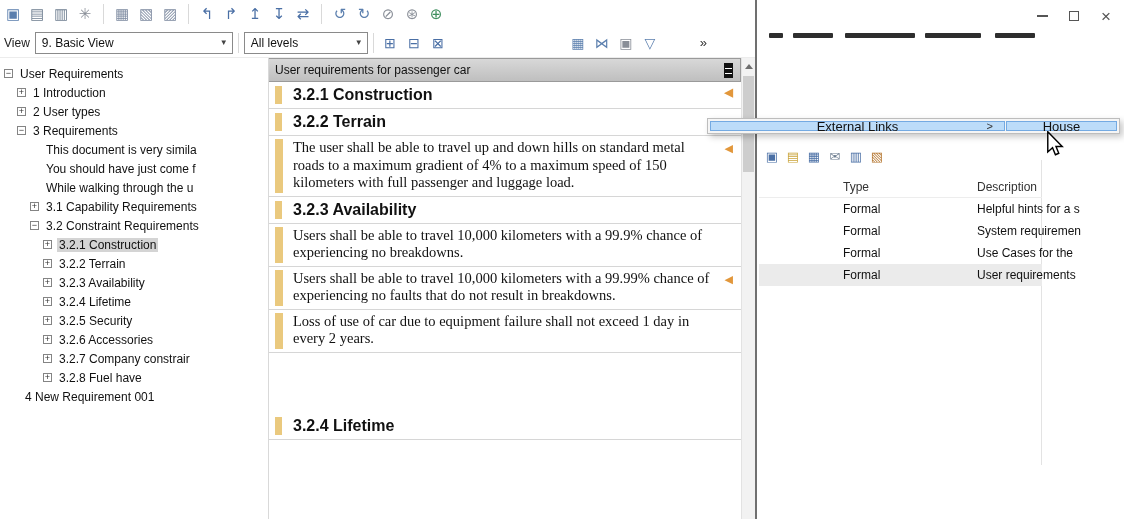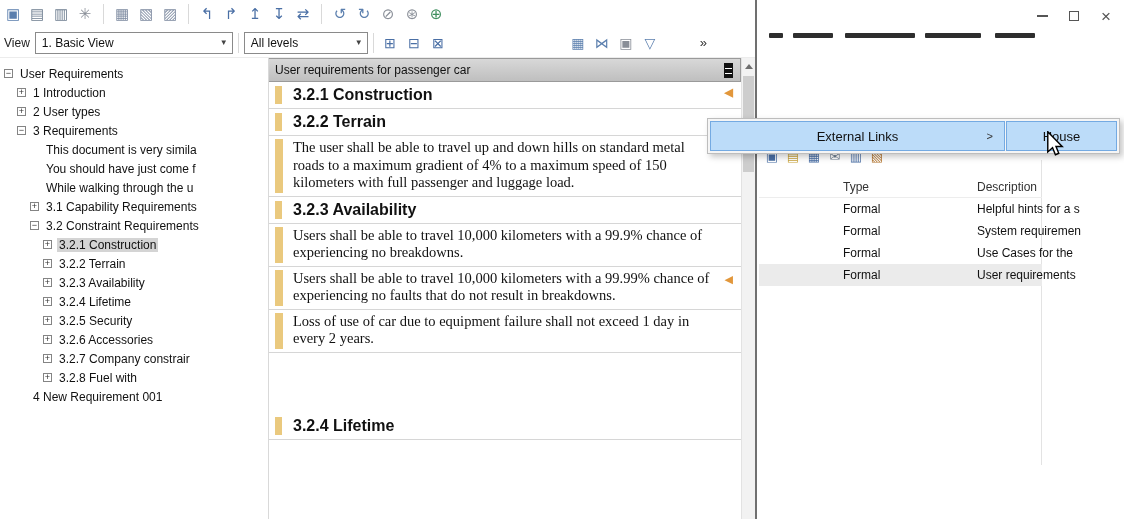--- a/index.html
+++ b/index.html
@@ -63,21 +63,21 @@
   #bg-icons .tb-icon{width:18px;height:18px;font-size:13px}
   #pane-divider{position:absolute;left:282px;top:160px;width:1px;height:305px;background:#e3e3e3}
   #ltable{position:absolute;left:0;top:176px;width:283px;font-size:12px}
   .ltrow{position:relative;height:22px;display:flex;align-items:center}
   .ltrow .lt-type{position:absolute;left:84px;white-space:nowrap}
   .ltrow .lt-desc{position:absolute;left:218px;white-space:nowrap}
   .lt-head{color:#333;border-bottom:1px solid #ededed}
   .ltrow.sel{background:var(--table-row-highlight)}
 
   
-  #ctx{position:absolute;left:707px;top:118px;width:413px;height:36px;background:#f5f5f5;border:1px solid #bdbdbd;box-shadow:3px 3px 6px rgba(0,0,0,.22);display:flex;gap:1px;padding:2px;z-index:40}
+  #ctx{position:absolute;left:707px;top:118px;width:413px;height:16px;background:#f5f5f5;border:1px solid #bdbdbd;box-shadow:3px 3px 6px rgba(0,0,0,.22);display:flex;gap:1px;padding:2px;z-index:40}
   .ctx-item{background:var(--menu-highlight);border:1px solid var(--menu-highlight-border);display:flex;align-items:center;justify-content:center;font-size:13px;position:relative;color:#111}
   #ctx-ext{width:295px;flex:none}
   #ctx-ext .arrow{position:absolute;right:11px;font-size:11px;color:#333}
   #ctx-house{flex:1}
   #cursor{position:absolute;left:1046px;top:131px;z-index:60}
 </style>
 </head>
 <body>
 
 <div id="screen">
@@ -102,21 +102,21 @@
         <span class="tb-icon" style="color: rgb(91, 127, 174);">↺</span>
         <span class="tb-icon" style="color: rgb(91, 127, 174);">↻</span>
         <span class="tb-icon" style="color: rgb(138, 143, 152);">⊘</span>
         <span class="tb-icon" style="color: rgb(138, 143, 152);">⊛</span>
         <span class="tb-icon" style="color: rgb(63, 143, 95);">⊕</span>
       </div>
 
     <div class="tbrow2">
       <span class="lbl">View</span>
       <div class="combo" id="combo-view">
-        <span class="val">1. Basic View</span>
+        <span class="val">9. Basic View</span>
         <span class="dd">▼</span>
       </div>
       <span class="tb-sep"></span>
       <div class="combo" id="combo-levels">
         <span class="val">All levels</span>
         <span class="dd">▼</span>
       </div>
       <span class="tb-sep"></span>
       <div class="iconrow" id="row2-icons-a">
           <span class="tb-icon" style="color: rgb(74, 111, 165);">⊞</span>
@@ -192,23 +192,23 @@
         <div class="titem" style="padding-left: 43px;">
           <span class="texp">+</span>
           <span class="tlbl">3.2.6 Accessories</span>
         </div>
         <div class="titem" style="padding-left: 43px;">
           <span class="texp">+</span>
           <span class="tlbl">3.2.7 Company constrair</span>
         </div>
         <div class="titem" style="padding-left: 43px;">
           <span class="texp">+</span>
-          <span class="tlbl">3.2.8 Fuel with</span>
-        </div>
-        <div class="titem" style="padding-left: 17px;">
+          <span class="tlbl">3.2.8 Fuel have</span>
+        </div>
+        <div class="titem" style="padding-left: 9px;">
           <span class="texp-space"></span>
           <span class="tlbl">4 New Requirement 001</span>
         </div>
       </div>
 
     <div id="doc">
       <div id="doc-header">
         <span>User requirements for passenger car</span>
         <span id="split-icon"></span>
       </div>

